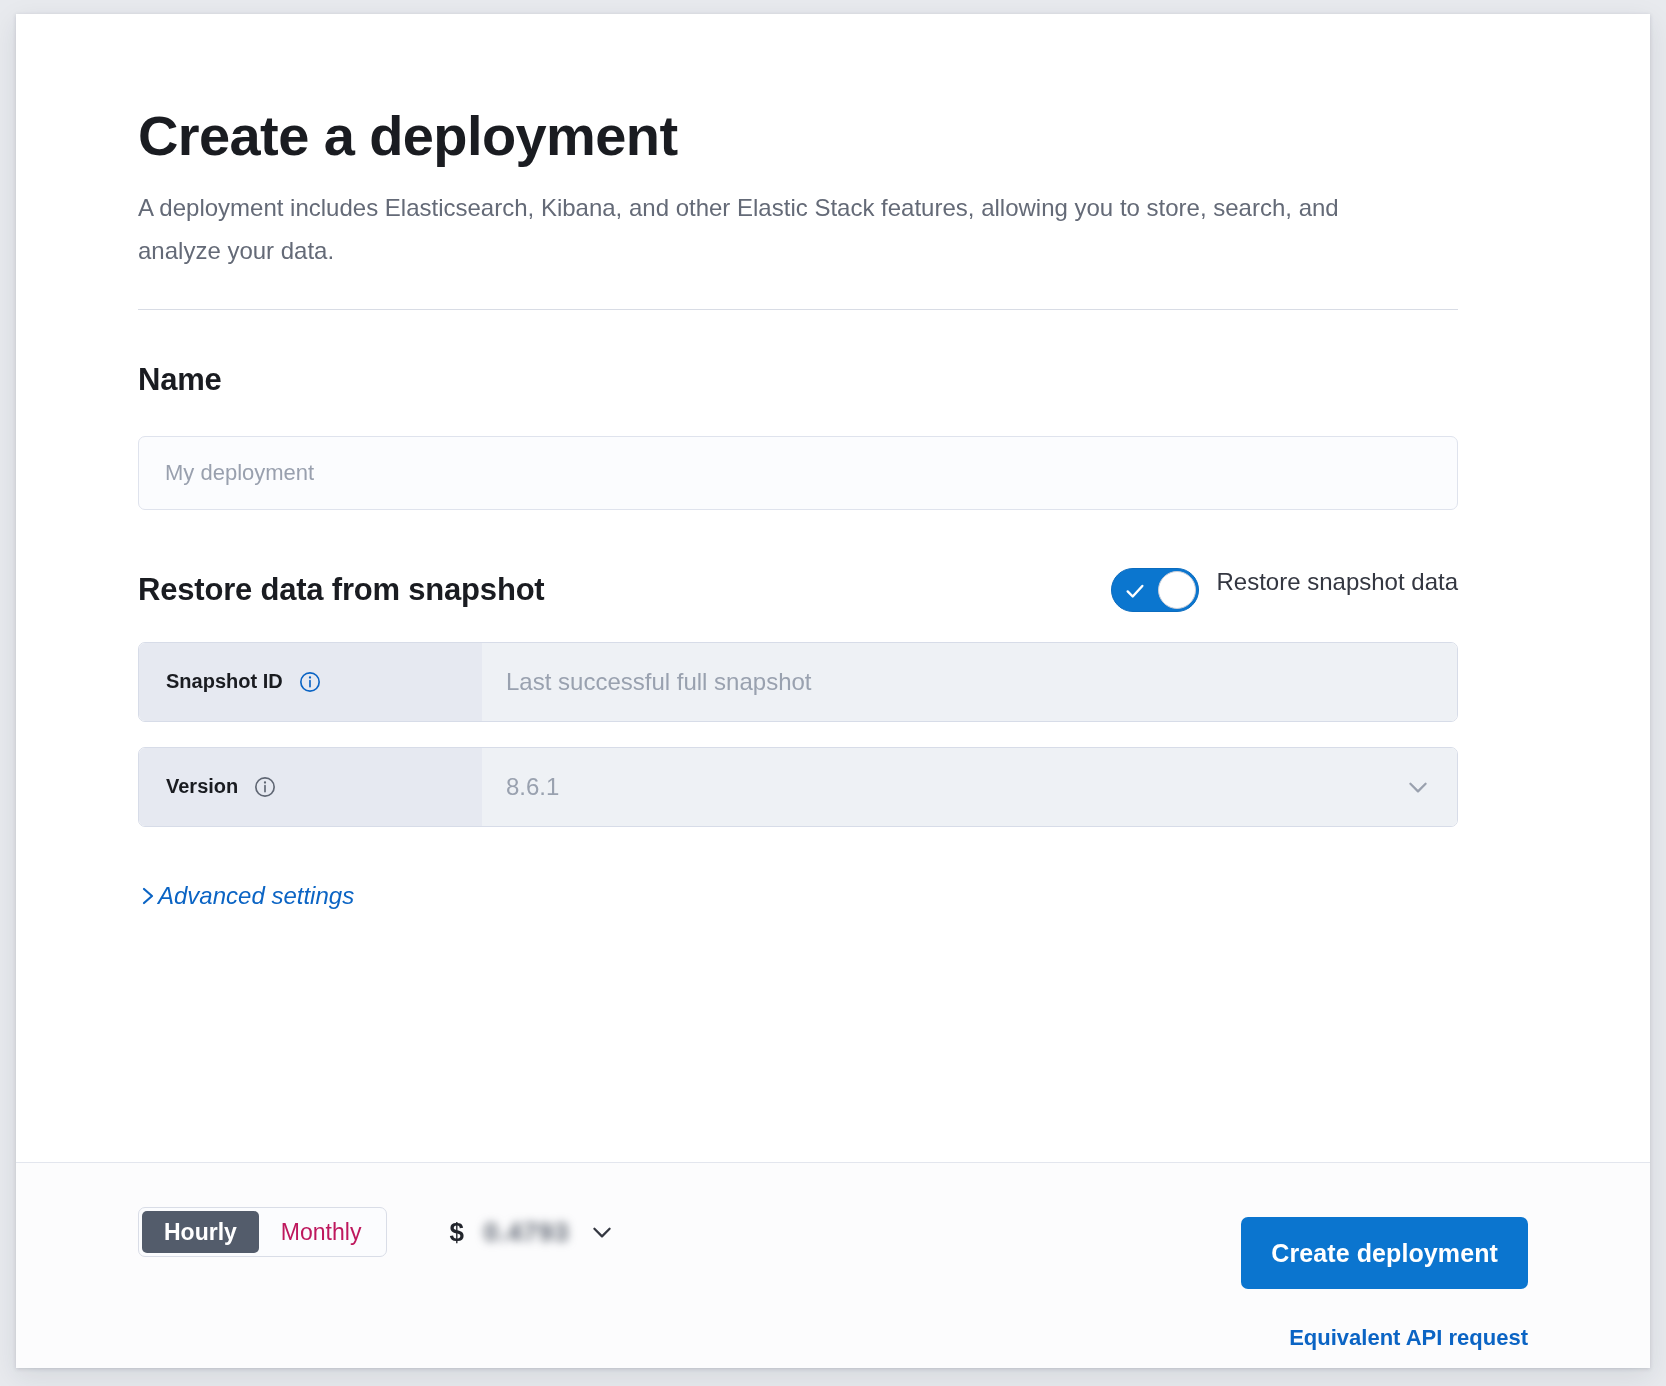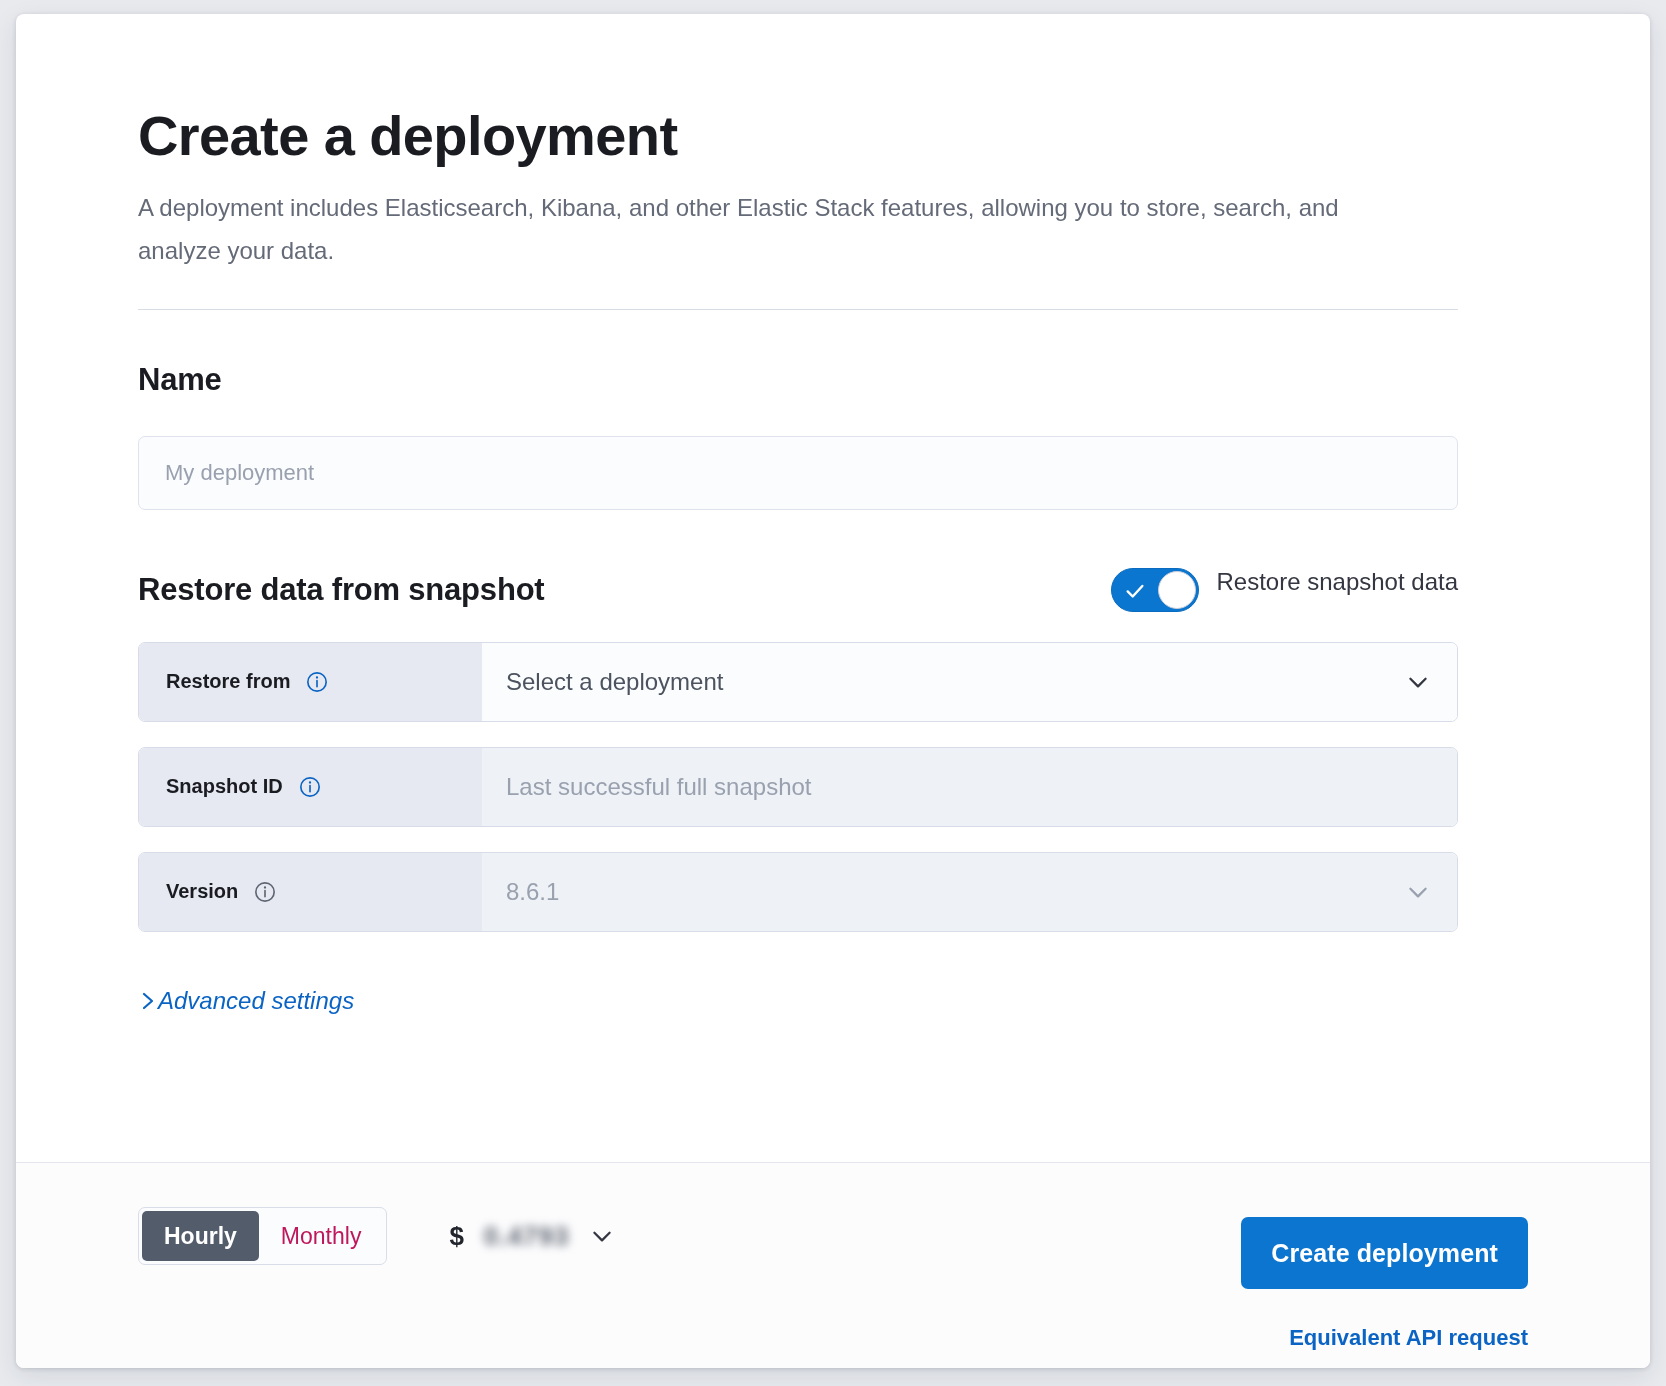--- a/index.html
+++ b/index.html
@@ -17,21 +17,21 @@
     height: 1386px;
     padding: 14px 16px 18px 16px;
     background: #e8eaee;
   }
 
   .card {
     position: relative;
     width: 100%;
     height: 100%;
     background: #ffffff;
-    border-radius: 8px;
+    border-radius: 0;
     box-shadow: 0 1px 4px rgba(30,40,60,.16), 0 8px 26px rgba(30,40,60,.10);
     overflow: hidden;
     display: flex;
     flex-direction: column;
   }
 
   
   .body {
     flex: 1 1 auto;
     padding: 92px 0 0 0;
@@ -222,21 +222,21 @@
     align-items: center;
     gap: 62px;
   }
 
   .segmented {
     display: flex;
     border: 1px solid #d9dde7;
     border-radius: 7px;
     background: #fbfcfe;
     padding: 3px;
-    height: 58px;
+    height: 50px;
   }
   .seg {
     display: flex;
     align-items: center;
     justify-content: center;
     padding: 0 22px;
     border-radius: 5px;
     font-size: 23px;
     color: #be185d;
     font-weight: 400;
@@ -330,36 +330,20 @@
                 <path d="M4 12.5 L9.5 18 L20 6.5" stroke="#ffffff" stroke-width="2.6" stroke-linecap="round" stroke-linejoin="round"></path>
               </svg>
               <div class="knob"></div>
             </div>
             <span class="toggle-label">Restore snapshot data</span>
           </div>
         </div>
 
         <div class="rows">
 
-          <div class="row">
-            <div class="row-label">
-              <span class="txt">Restore from</span>
-              <svg class="info-icon" viewBox="0 0 24 24">
-                <circle cx="12" cy="12" r="10" fill="none" stroke="#0b64c4" stroke-width="1.8"></circle>
-                <circle cx="12" cy="7.1" r="1.25" fill="#0b64c4"></circle>
-                <path d="M12 10.5 V17.2" stroke="#0b64c4" stroke-width="1.8" stroke-linecap="round"></path>
-              </svg>
-            </div>
-            <div class="row-value">
-              <span class="val">Select a deployment</span>
-              <svg class="chev" viewBox="0 0 24 24" fill="none">
-                <path d="M5 9 L12 16 L19 9" stroke="#343741" stroke-width="2.1" stroke-linecap="round" stroke-linejoin="round"></path>
-              </svg>
-            </div>
-          </div>
 
           <div class="row disabled">
             <div class="row-label">
               <span class="txt">Snapshot ID</span>
               <svg class="info-icon" viewBox="0 0 24 24">
                 <circle cx="12" cy="12" r="10" fill="none" stroke="#0b64c4" stroke-width="1.8"></circle>
                 <circle cx="12" cy="7.1" r="1.25" fill="#0b64c4"></circle>
                 <path d="M12 10.5 V17.2" stroke="#0b64c4" stroke-width="1.8" stroke-linecap="round"></path>
               </svg>
             </div>

